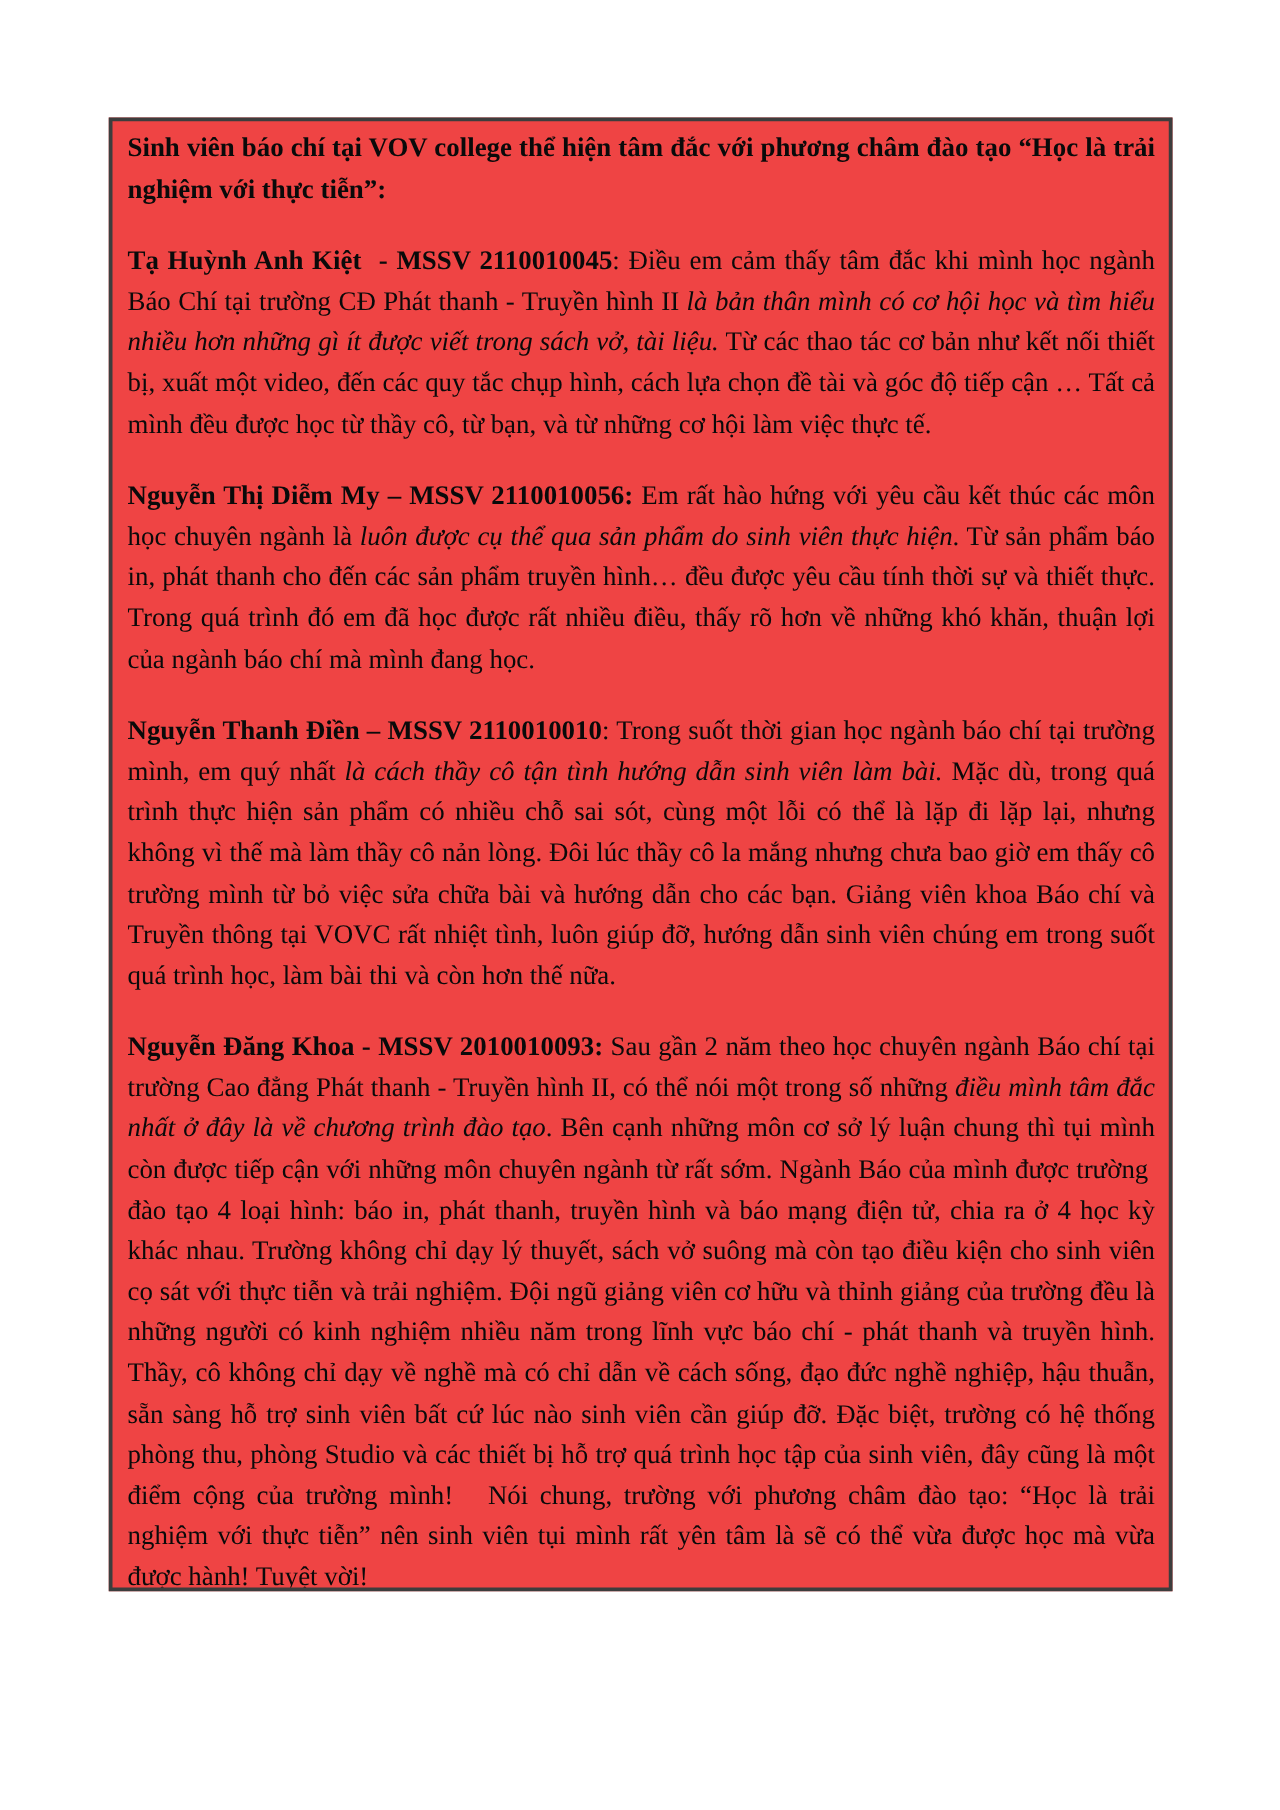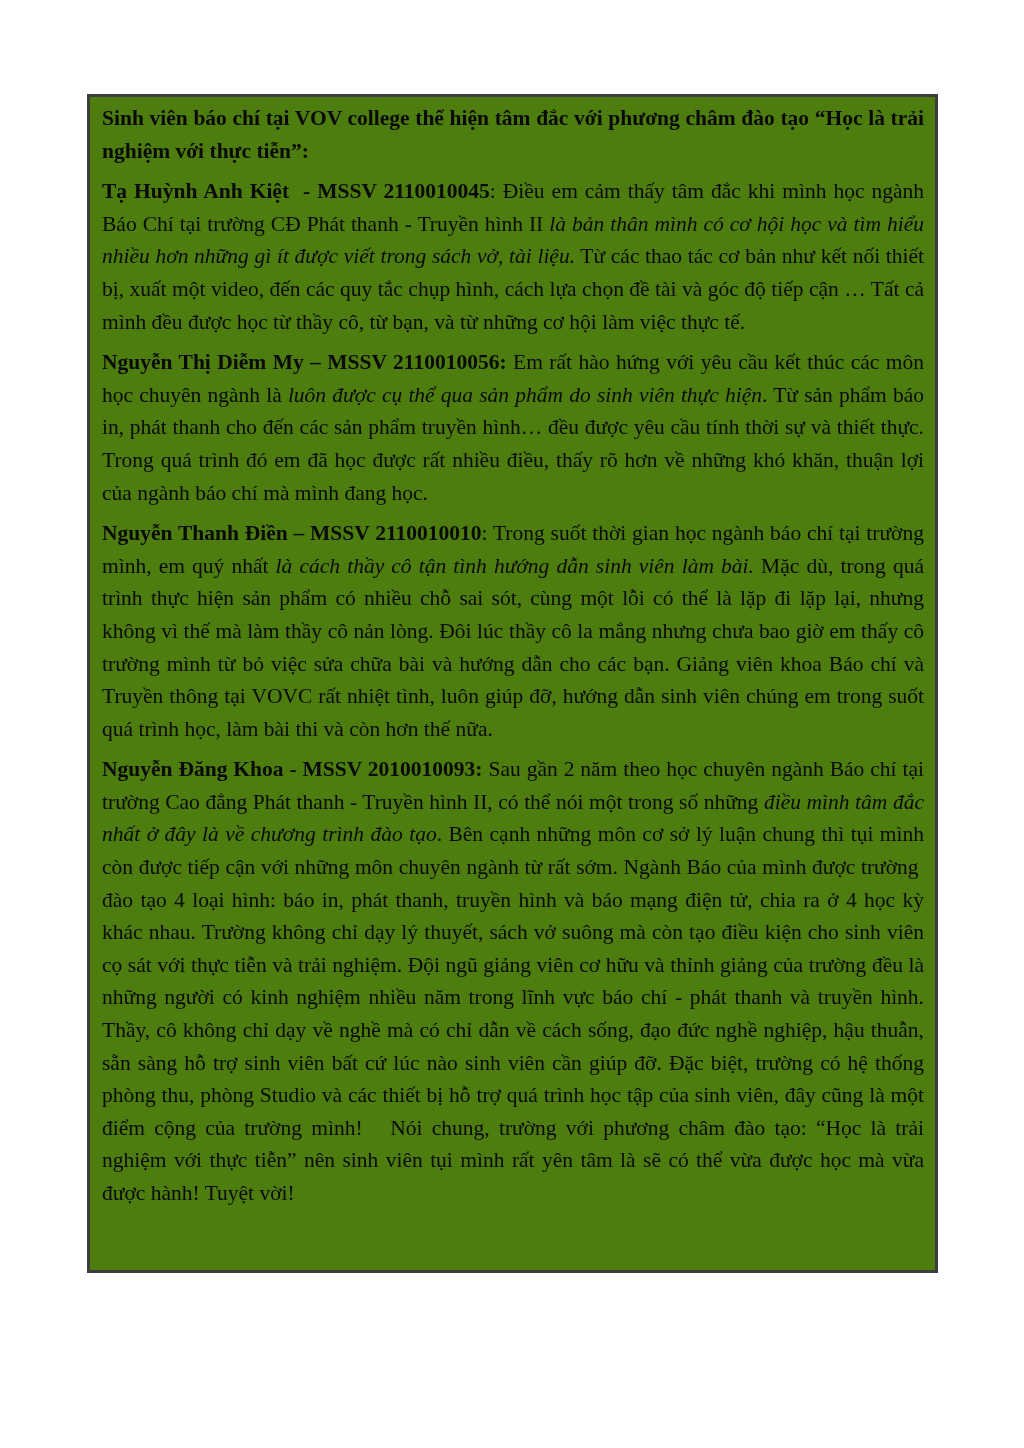--- a/index.html
+++ b/index.html
@@ -18,33 +18,33 @@
     overflow: hidden;
   }
   .box {
     position: absolute;
     left: 87px;
     top: 94px;
     width: 851px;
     height: 1179px;
     box-sizing: border-box;
     border: 3px solid #3d3d3d;
-    background: #4d7c0f;
+    background: #ef4444;
     padding: 5px 11px 10px 12px;
     overflow: hidden;
   }
   .box p {
     margin: 0;
     font-size: 21.5px;
     line-height: 32.6px;
     color: #0a0a0a;
     text-align: justify;
   }
   .box p + p {
-    margin-top: 8px;
+    margin-top: 25px;
   }
   .heading {
     font-weight: bold;
   }
   .lead {
     font-weight: bold;
   }
   .emph {
     font-style: italic;
   }

